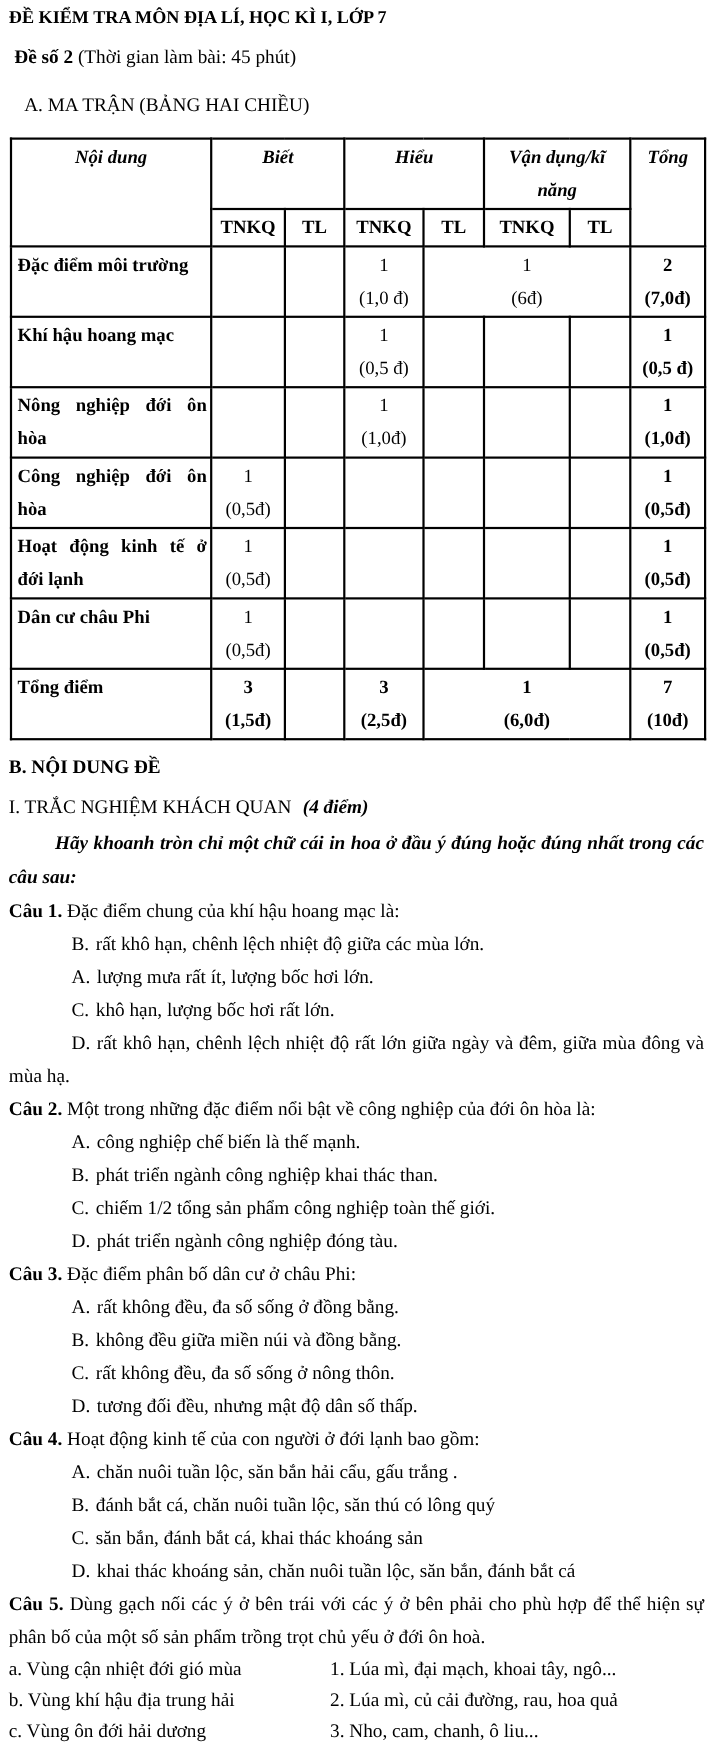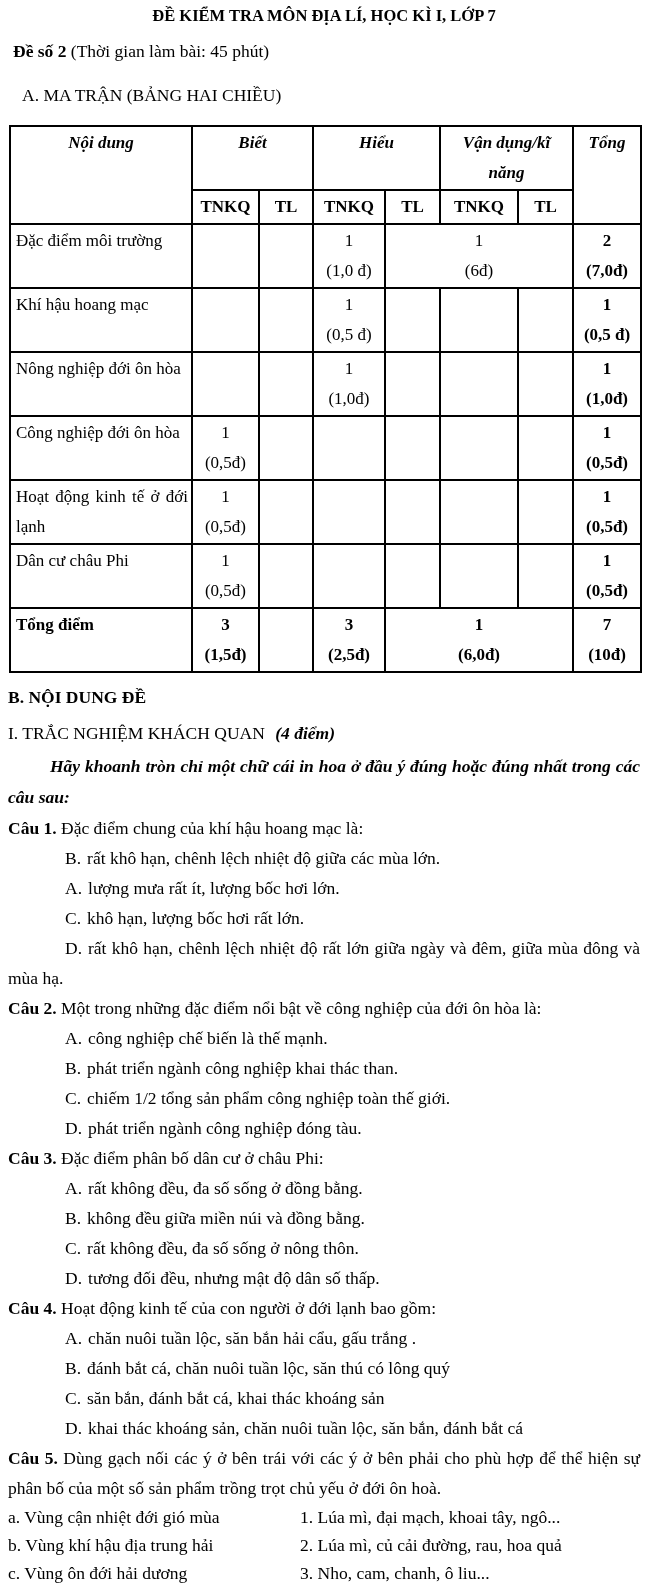--- a/index.html
+++ b/index.html
@@ -4,34 +4,34 @@
 <style>
   * { box-sizing: border-box; }
   html, body { margin: 0; padding: 0; background: #ffffff; }
   .page {
     width: 650px; height: 1584px; overflow: hidden;
     background: #ffffff; color: #000000;
     font-family: "Liberation Serif", "DejaVu Serif", serif;
     font-size: 17.5px; line-height: 30px;
     padding: 4px 10px 0 8px;
   }
-  .title { text-align: center; font-weight: bold; font-size: 16.5px; line-height: 24px; }
+  .title { text-align: left; font-weight: bold; font-size: 16.5px; line-height: 24px; }
   .exam-line { margin: 8px 0 0 5px; }
   .exam-line .no { font-weight: bold; }
   .heading-a { margin: 14px 0 0 14px; }
 
   table.matrix {
     border-collapse: collapse; table-layout: fixed;
     width: 631px; margin: 15px 0 0 1px; font-size: 17px; border-radius: 23px;
   }
   .matrix th, .matrix td { border: 2px solid #000; vertical-align: top; padding: 1px 3px; line-height: 30px; }
   .matrix th.grp { font-weight: bold; font-style: italic; text-align: center; height: 58px; }
   .matrix th.sub { font-weight: bold; font-style: normal; text-align: center; height: 25px; }
   .matrix td { height: 60px; }
-  .matrix td.lbl { text-align: justify; padding-left: 5px; }
+  .matrix td.lbl { text-align: justify; padding-left: 5px; font-weight: bold; }
   .matrix td.num { text-align: center; }
   .matrix .bold, .matrix td.tong { font-weight: bold; }
   .matrix tr.total td { height: 62px; }
 
   .heading-b { font-weight: bold; margin: 9px 0 0 0; }
   .heading-i { margin: 6px 0 0 0; }
   .pts { font-weight: bold; font-style: italic; margin-left: 6px; }
   .instruction { font-weight: bold; font-style: italic; text-align: justify; text-indent: 42px; margin: 3px 0 0 0; line-height: 31px; }
 
   p.stem { margin: 0; text-align: justify; }

